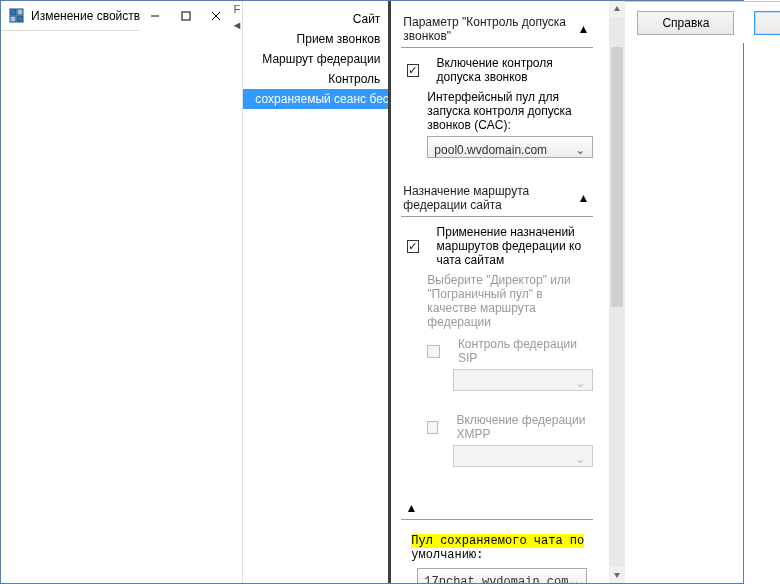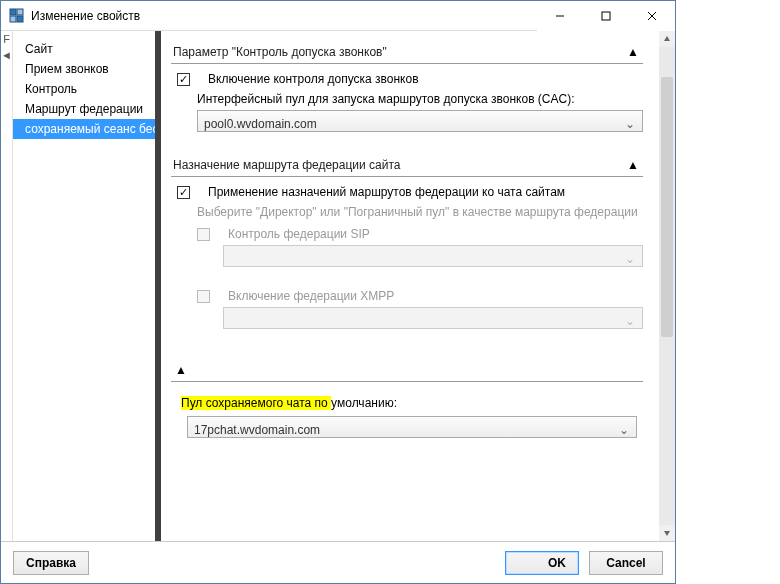--- a/index.html
+++ b/index.html
@@ -1,56 +1,56 @@
 <!DOCTYPE html>
 <html><head>
 <meta charset="utf-8">
 <style>
   * { box-sizing: border-box; }
   html, body { margin: 0; padding: 0; font-family: "Segoe UI", Tahoma, sans-serif; font-size: 12px; color: #000; background: #fff; }
-  .window { width: 676px; height: 584px; border: 1px solid #5a7ea3; display: flex; flex-direction: column; position: relative; background: #fff; }
+  .window { width: 744px; height: 584px; border: 1px solid #5a7ea3; display: flex; flex-direction: row; position: relative; background: #fff; }
   .titlebar { height: 30px; display: flex; align-items: center; border-bottom: 1px solid #ddd; background: #fff; }
   .titlebar-icon { width: 16px; height: 16px; margin: 0 6px 0 8px; display: flex; align-items: center; justify-content: center; }
   .titlebar-title { font-size: 12px; flex: 0 0 auto; }
   .titlebar-spacer { flex: 1; }
   .winbtn { width: 46px; height: 30px; display: flex; align-items: center; justify-content: center; background: #fff; }
   .body { flex: 1; display: flex; position: relative; min-height: 0; }
   .left-strip { width: 12px; background: #fff; border-right: 1px solid #e1e1e1; display: flex; flex-direction: column; align-items: center; padding-top: 2px; gap: 4px; }
   .left-strip span { font-size: 11px; color: #555; }
-  .sidebar { width: 148px; border-right: 6px solid #404040; padding-top: 8px; background: #fff; position: relative; }
+  .sidebar { width: 148px; border-right: 3px solid #404040; padding-top: 8px; background: #fff; position: relative; text-align: right; }
   .sidebar-item { padding: 3px 8px 3px 12px; cursor: pointer; white-space: nowrap; overflow: hidden; }
   .sidebar-item.selected { background: #3399ff; color: #fff; }
   .main { flex: 1; position: relative; display: flex; min-width: 0; }
   .content { flex: 1; overflow: hidden; padding: 6px 16px 6px 10px; position: relative; }
   .main-scroll { width: 16px; background: #f0f0f0; display: flex; flex-direction: column; }
   .main-scroll .arrow { height: 16px; background: #f0f0f0; display: flex; align-items: center; justify-content: center; }
   .main-scroll .track { flex: 1; background: #e9e9e9; position: relative; }
   .main-scroll .thumb { position: absolute; left: 2px; right: 2px; top: 30px; height: 260px; background: #cfcfcf; border-radius: 2px; }
   .section-header { display: flex; align-items: center; border-bottom: 1px solid #9a9a9a; padding: 4px 2px; margin-top: 4px; }
   .section-header .sh-label { flex: 1; color: #222; }
   .section-header .sh-toggle { width: 16px; text-align: center; }
-  .row { margin: 6px 0 4px 10px; }
+  .row { margin: 6px 0 4px 10px; font-family: Liberation Mono, monospace; }
   .checkbox-row { display: flex; align-items: center; gap: 18px; margin: 8px 0 4px 6px; }
   .checkbox { width: 13px; height: 13px; border: 1px solid #333; display: flex; align-items: center; justify-content: center; background: #fff; cursor: pointer; }
   .checkbox.checked::after { content: "✓"; font-size: 11px; line-height: 11px; color: #000; }
   .checkbox.disabled { border-color: #bbb; background: #f6f6f6; cursor: default; }
   .label { font-size: 12px; }
   .label.disabled { color: #9a9a9a; }
   .indent { margin-left: 26px; }
   .field-label { margin: 6px 0 4px 0; }
   .select { border: 1px solid #aaa; background: linear-gradient(#fcfcfc,#ededed); height: 22px; display: flex; align-items: flex-end; padding: 0 6px; position: relative; cursor: pointer; }
   .select .sel-val { flex: 1; font-size: 12px; color: #333; }
   .select .sel-caret { width: 12px; text-align: center; color: #666; }
   .select.disabled { background: #f3f3f3; border-color: #ccc; cursor: default; }
   .select.disabled .sel-val { color: #aaa; }
   .select.disabled .sel-caret { color: #bbb; }
   .highlight { background: #ffff00; display: inline; }
   .footer { height: 42px; border-top: 1px solid #c9c9c9; display: flex; align-items: center; padding: 0 12px; gap: 10px; background: #fff; }
   .footer-spacer { flex: 1; }
-  .btn { min-width: 74px; height: 24px; border: 1px solid #adadad; background: linear-gradient(#f6f6f6,#e9e9e9); display: flex; align-items: center; justify-content: center; cursor: pointer; font-size: 12px; padding: 0 12px; font-weight: bold; }
+  .btn { min-width: 74px; height: 24px; border: 1px solid #adadad; background: linear-gradient(#f6f6f6,#e9e9e9); display: flex; align-items: center; justify-content: center; cursor: pointer; font-size: 12px; padding: 0 24px; }
   .btn.default { border-color: #3399ff; box-shadow: 0 0 0 1px #bcdcff inset; justify-content: flex-end; }
   svg { display: block; }
 </style>
 </head>
 <body>
 
 <div class="window">
 
   <div class="titlebar">
     <div class="titlebar-icon">
@@ -84,38 +84,38 @@
   <div class="body">
 
     <div class="left-strip">
       <span>F</span>
       <span>◄</span>
     </div>
 
     <div class="sidebar">
       <div class="sidebar-item"><span>Сайт</span></div>
       <div class="sidebar-item"><span>Прием звонков</span></div>
+      <div class="sidebar-item"><span>Маршрут федерации</span></div>
       <div class="sidebar-item"><span>Контроль</span></div>
-      <div class="sidebar-item"><span>Маршрут федерации</span></div>
       <div class="sidebar-item selected"><span>сохраняемый сеанс беседы</span></div>
     </div>
 
     <div class="main">
       <div class="content">
 
         <div class="section-header">
           <span class="sh-label">Параметр "Контроль допуска звонков"</span>
           <span class="sh-toggle">▲</span>
         </div>
         <div class="checkbox-row">
           <div class="checkbox checked"></div>
           <span class="label">Включение контроля допуска звонков</span>
         </div>
         <div class="indent">
-          <div class="field-label">Интерфейсный пул для запуска маршрутов допуска звонков (CAC):</div>
+          <div class="field-label">Интерфейсный пул для запуска контроля допуска звонков (CAC):</div>
           <div class="select">
             <span class="sel-val">pool0.wvdomain.com</span>
             <span class="sel-caret">⌄</span>
           </div>
         </div>
 
         <div style="height:18px"></div>
         <div class="section-header">
           <span class="sh-label">Назначение маршрута федерации сайта</span>
           <span class="sh-toggle">▲</span>

